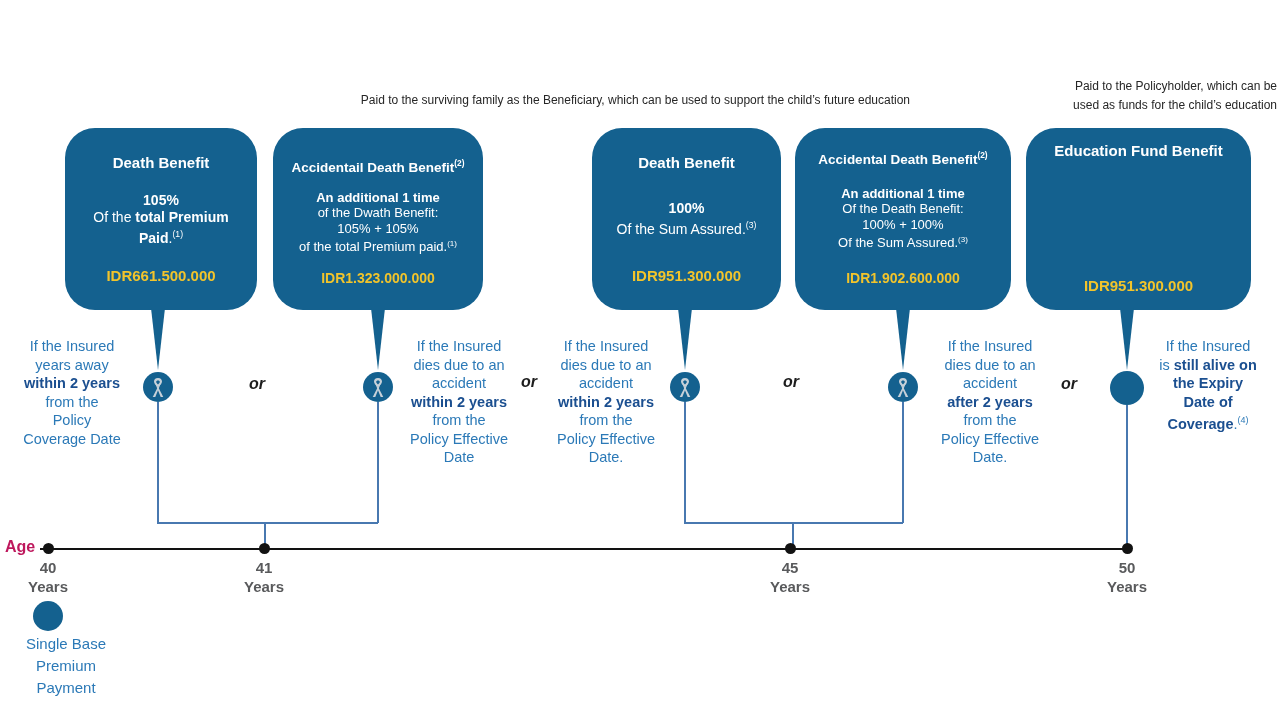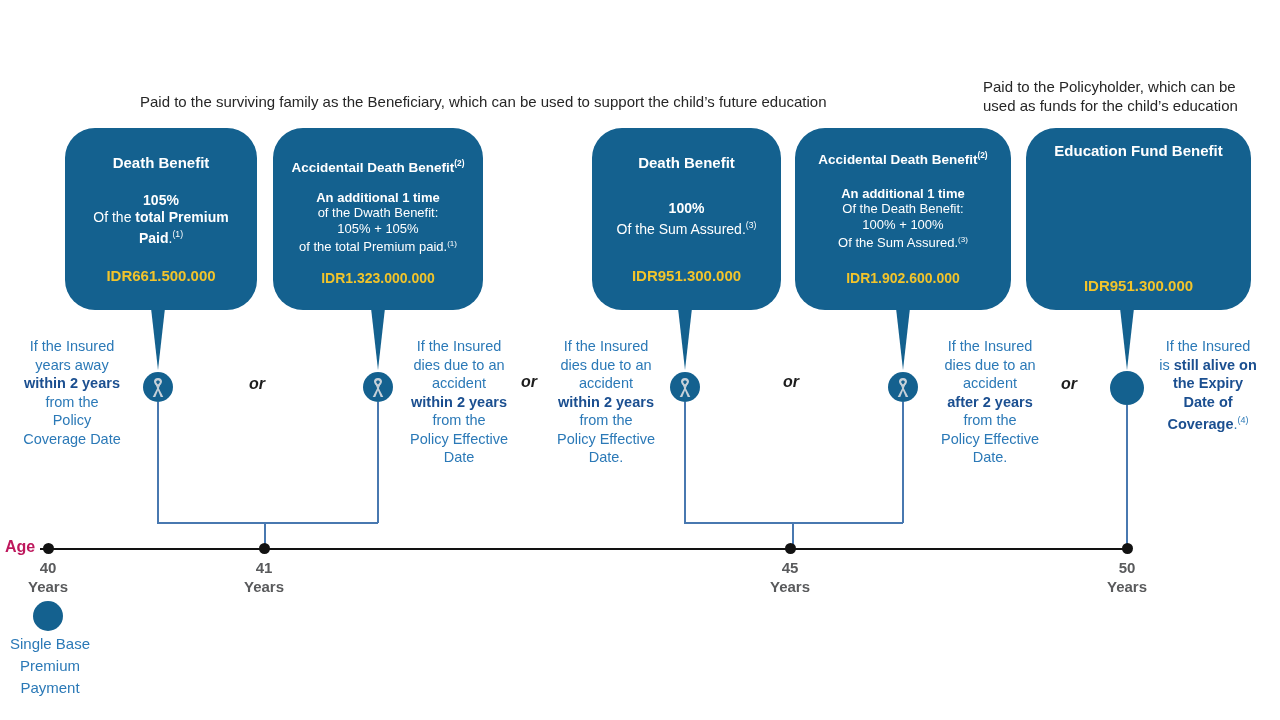--- a/index.html
+++ b/index.html
@@ -10,21 +10,21 @@
     --conn:#4878B0;
     --gray:#595A5C;
     --ink:#262626;
   }
   *{margin:0;padding:0;box-sizing:border-box;}
   body{background:#ffffff;}
   .canvas{
     position:relative;width:1280px;height:720px;background:#ffffff;overflow:hidden;
     font-family:"Liberation Sans",sans-serif;
   }
-  .header{position:absolute;color:var(--ink);font-size:15px;text-align:left;}
+  .header{position:absolute;color:var(--ink);font-size:12px;text-align:right;}
   .header-left{left:140px;top:93px;width:770px;white-space:nowrap;}
   .header-right{left:983px;top:77px;width:294px;line-height:19px;}
 
   .bubble{
     position:absolute;background:var(--box);border-radius:30px;color:#fff;
     display:flex;flex-direction:column;justify-content:space-between;align-items:center;
     text-align:center;top:128px;height:182px;
   }
   .bubble .tail{
     position:absolute;top:100%;margin-top:-2px;width:0;height:0;
@@ -93,21 +93,21 @@
   .v-end{left:1126px;top:405px;height:144px;}
 
   .age-label{position:absolute;left:5px;top:538px;font-size:16px;font-weight:bold;color:#be185d;}
   .axis{position:absolute;left:40px;top:548px;width:1088px;height:2px;background:#121212;}
   .tdot{position:absolute;width:11px;height:11px;border-radius:50%;background:#121212;top:543px;}
   .tdot-1{left:43px;} .tdot-2{left:259px;} .tdot-3{left:785px;} .tdot-4{left:1122px;}
   .tick{position:absolute;top:558px;width:90px;text-align:center;color:var(--gray);font-weight:bold;font-size:15px;line-height:19px;}
   .tick-1{left:3px;} .tick-2{left:219px;} .tick-3{left:745px;} .tick-4{left:1082px;}
 
   .premium-dot{position:absolute;left:33px;top:601px;width:30px;height:30px;border-radius:50%;background:var(--box);}
-  .premium-label{position:absolute;left:0px;top:633px;width:100px;text-align:center;color:var(--blue);font-size:15px;line-height:22px;}
+  .premium-label{position:absolute;left:16px;top:633px;width:100px;text-align:center;color:var(--blue);font-size:15px;line-height:22px;}
 </style>
 </head>
 <body>
 
 <div class="canvas">
 
   <div class="header header-left">Paid to the surviving family as the Beneficiary, which can be used to support the child’s future education</div>
   <div class="header header-right"><span>Paid to the Policyholder, which can be</span><br><span>used as funds for the child’s education</span></div>
 
   <div class="bubble bubble-1">

